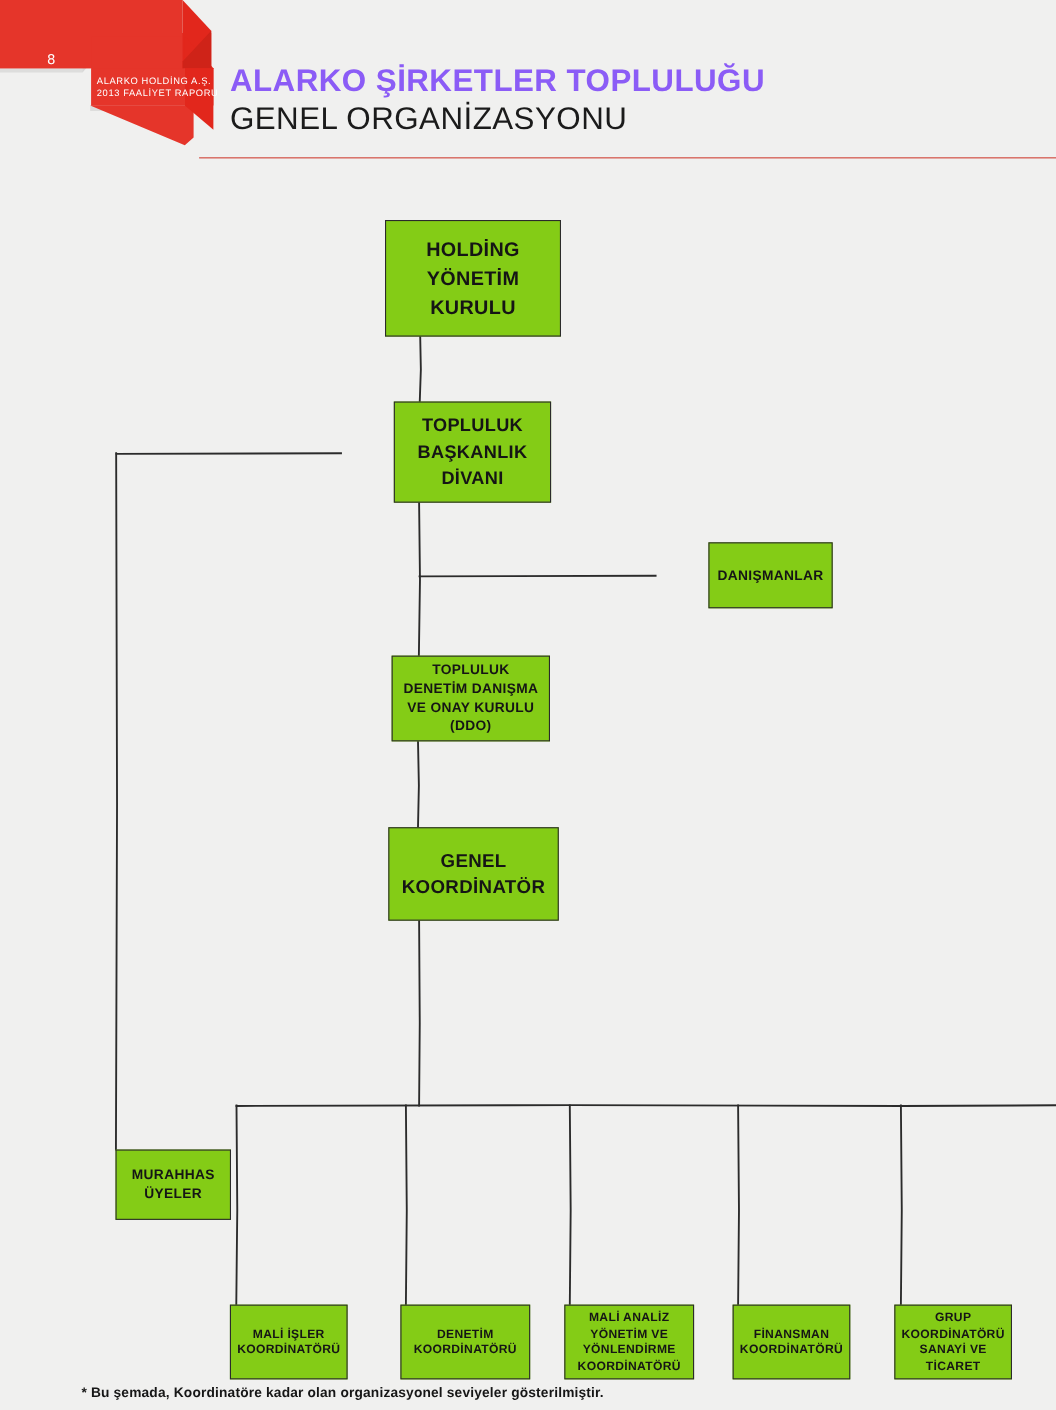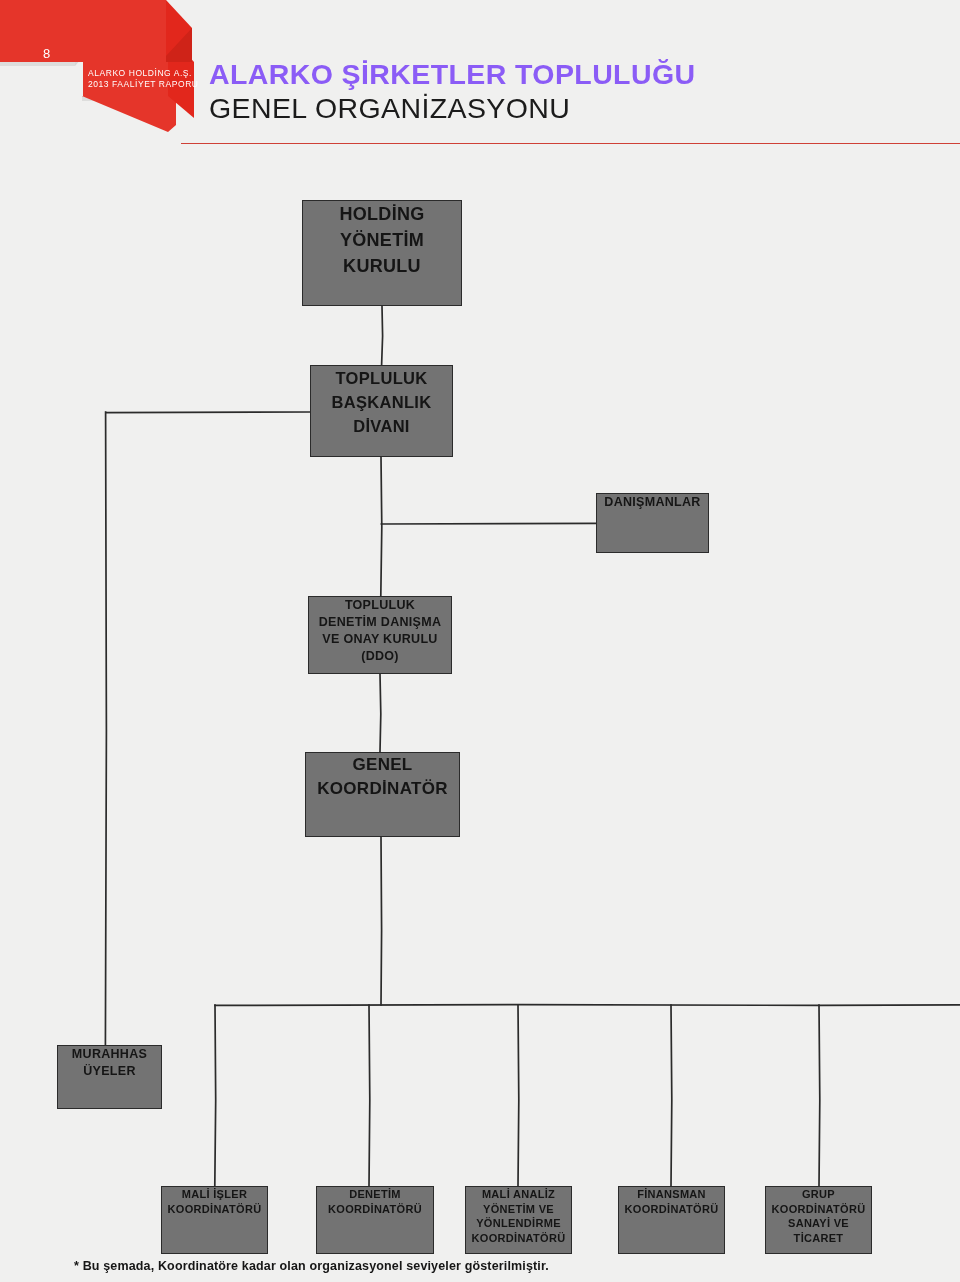--- a/index.html
+++ b/index.html
@@ -84,28 +84,29 @@
     top: 0;
     width: 960px;
     height: 1282px;
     pointer-events: none;
   }
 
   
   .node {
     position: absolute;
     box-sizing: border-box;
-    background: #737373;
+    background: #84cc16;
     border: 1.7px solid #2b2b2b;
     display: flex;
-    align-items: flex-start;
+    align-items: center;
     justify-content: center;
     text-align: center;
     color: #151515;
     letter-spacing: 0.3px;
+    margin-left: 48px;
   }
   .node .lbl { display: block; width: 100%; }
 
   .node.stack1::after,
   .node.stack2::after,
   .node.stack2::before {
     content: "";
     position: absolute;
     box-sizing: border-box;
     background: #fbfbfb;
@@ -135,21 +136,21 @@
                  font-size: 17px; line-height: 24px; font-weight: 600; }
   #n-murahhas  { left: 57px;  top: 1045px; width: 105px; height: 64px;
                  font-size: 12.5px; line-height: 17px; font-weight: 600; }
 
   .coord {
     top: 1186px; height: 68px;
     font-size: 11px; line-height: 14.5px; font-weight: 700;
   }
   #n-mali      { left: 161px; width: 107px; }
   #n-denetim   { left: 316px; width: 118px; }
-  #n-analiz    { left: 465px; width: 107px; }
+  #n-analiz    { left: 465px; width: 118px; }
   #n-finansman { left: 618px; width: 107px; }
   #n-grup      { left: 765px; width: 107px; }
 
   
   #footnote {
     position: absolute;
     left: 74px;
     top: 1259px;
     font-size: 12.5px;
     font-weight: 700;

